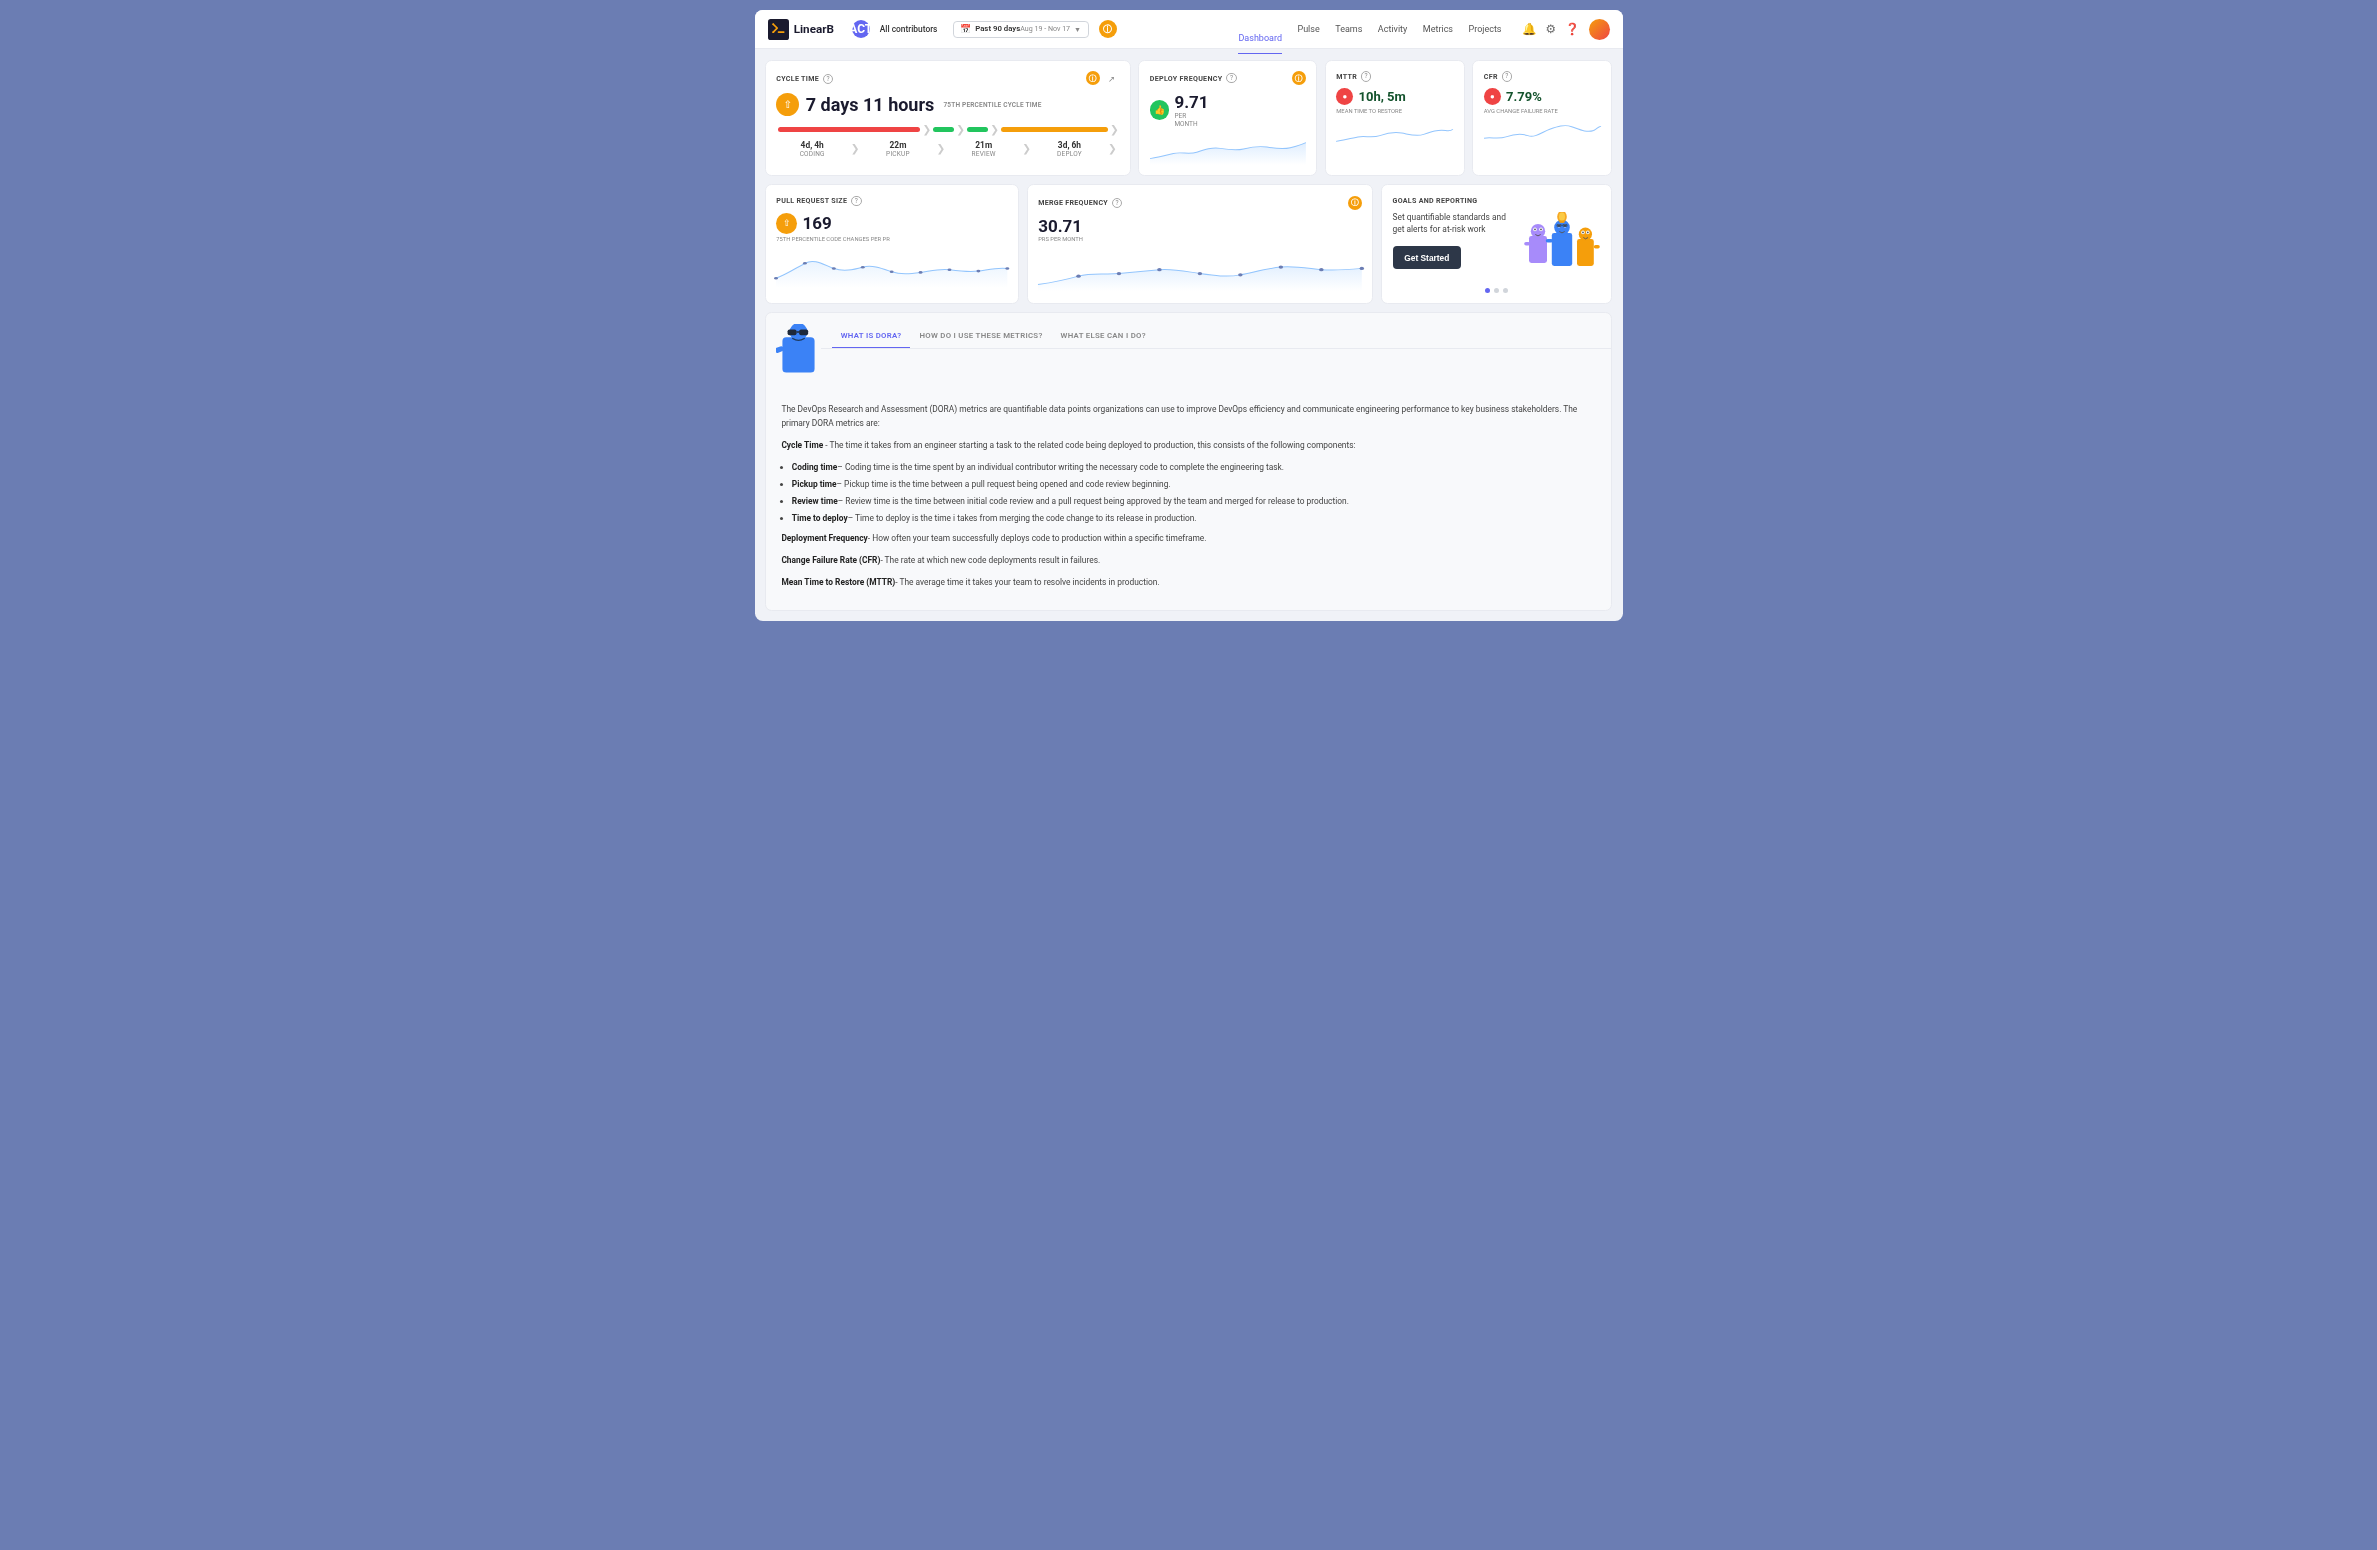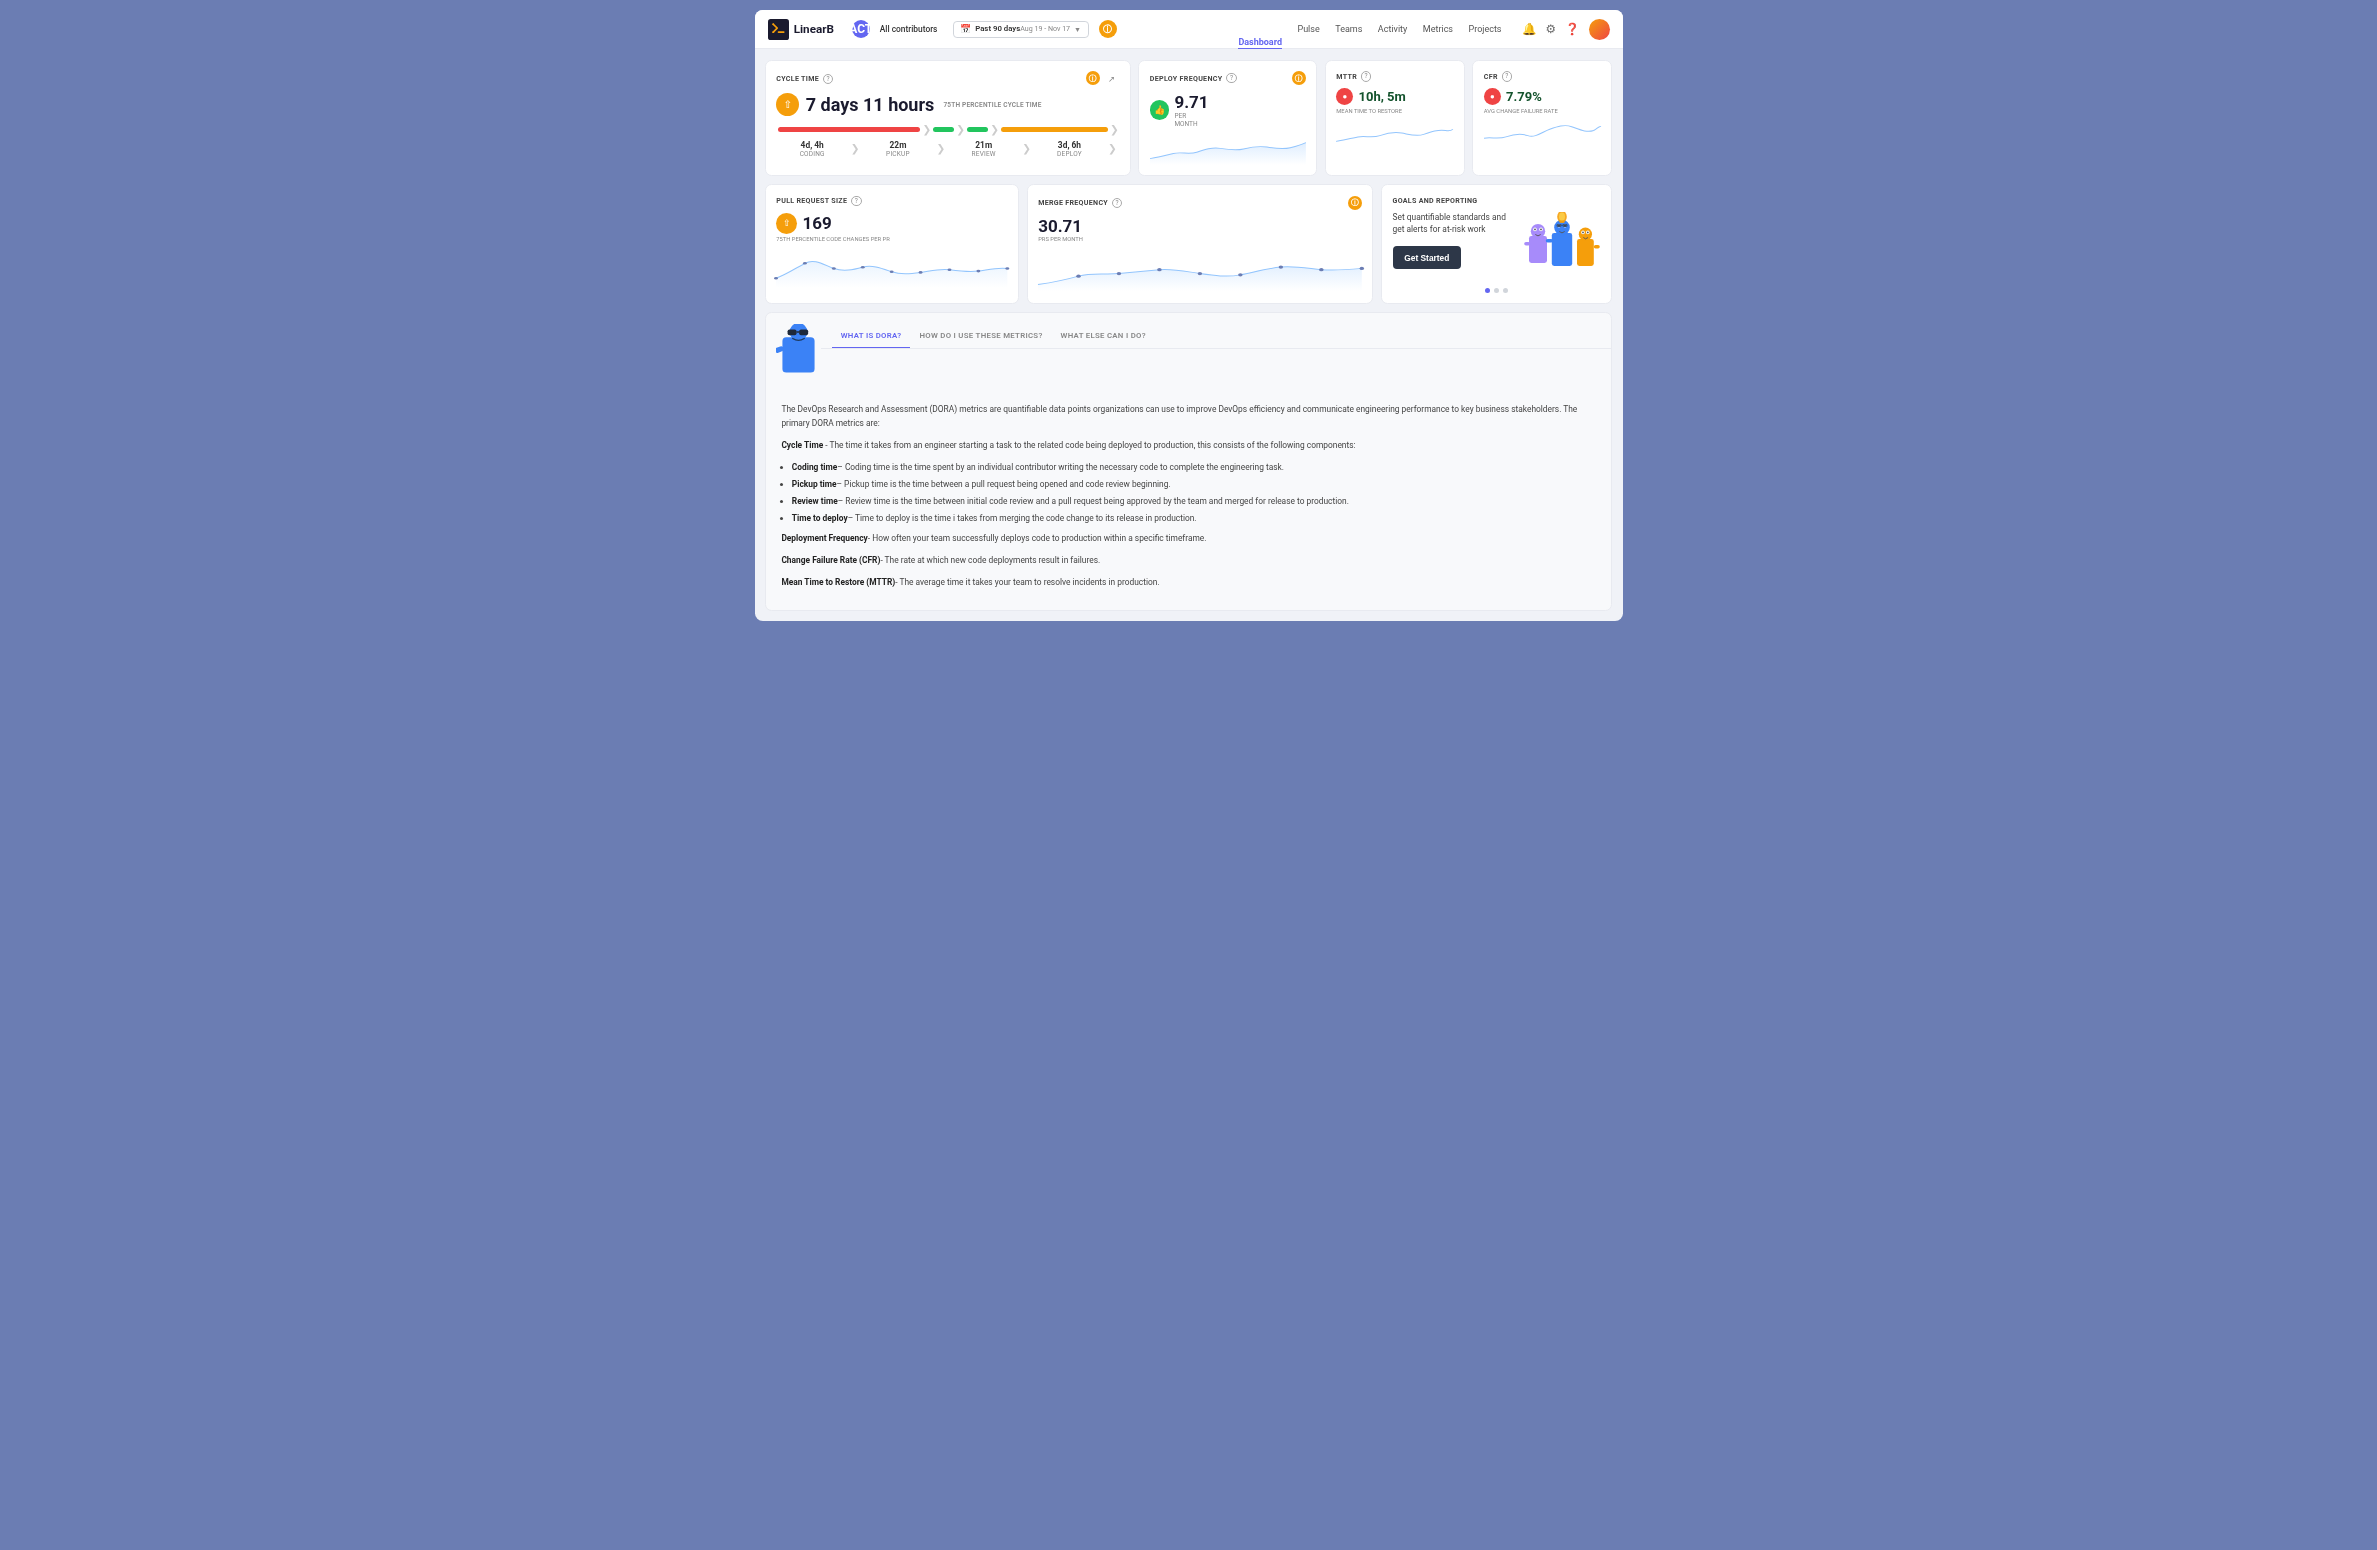--- a/index.html
+++ b/index.html
@@ -89,21 +89,21 @@
       display: flex;
       gap: 15.5px;
       align-items: center;
     }
     .nav-link {
       font-size: 9px;
       color: #555;
       text-decoration: none;
       cursor: pointer;
     }
-    .nav-link.active { color: #6366f1; font-weight: 700; border-bottom: 1.3px solid #6366f1; padding-bottom: 1px; margin-top: 28px; }
+    .nav-link.active { color: #6366f1; font-weight: 400; border-bottom: 1.3px solid #6366f1; padding-bottom: 10px; margin-top: 28px; }
     .header-icons {
       display: flex;
       gap: 9px;
       align-items: center;
       margin-left: 10.4px;
     }
     .header-icon { font-size: 11.7px; color: #666; cursor: pointer; }
     .avatar {
       width: 21px;
       height: 21px;

